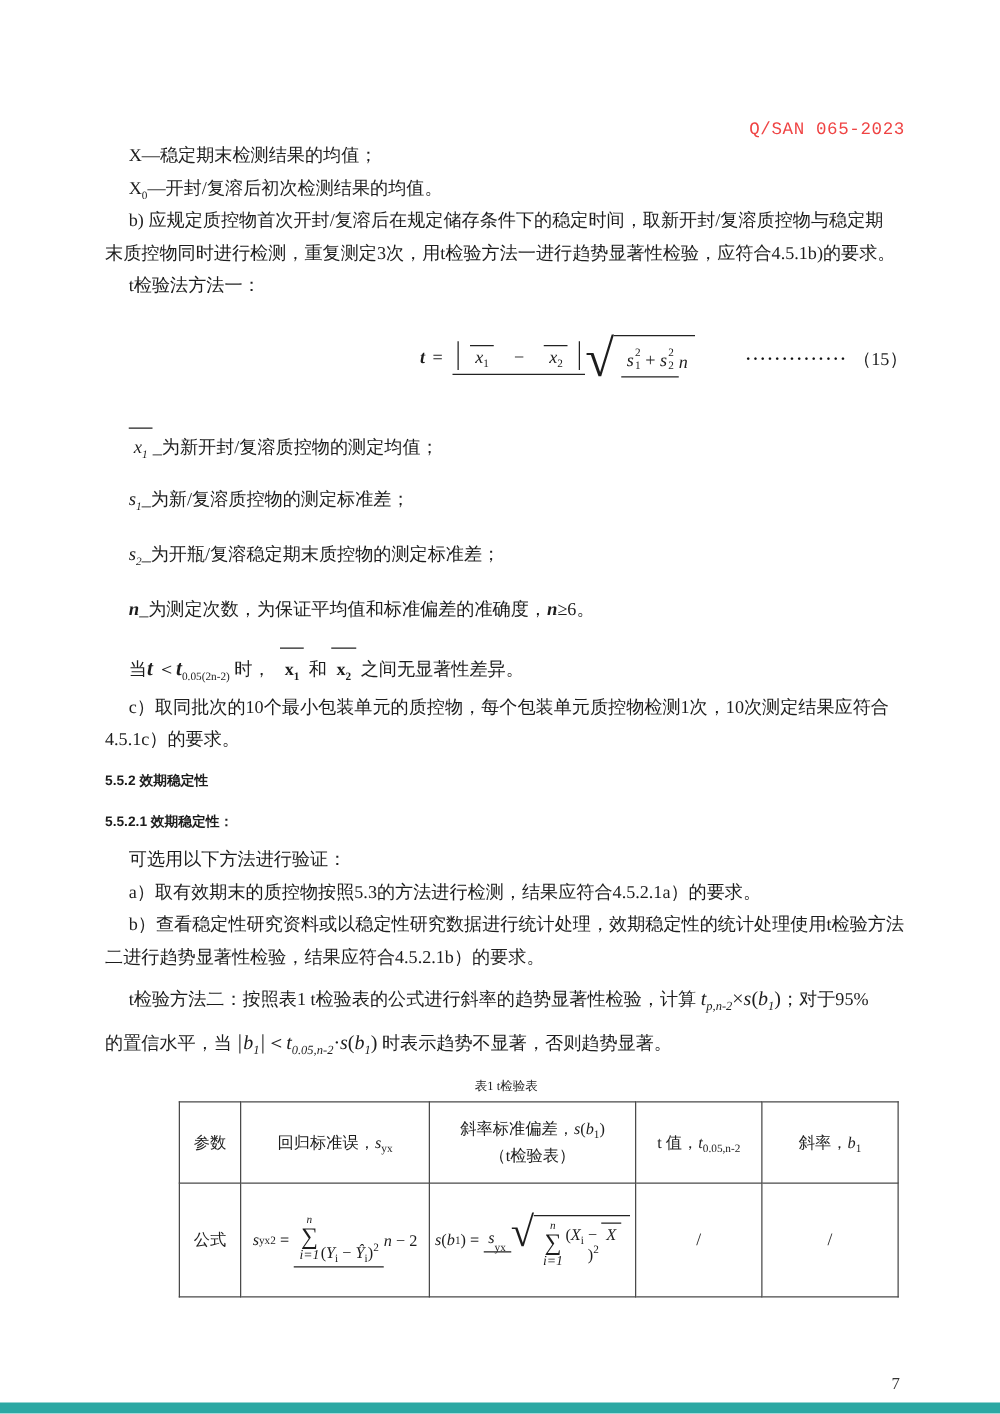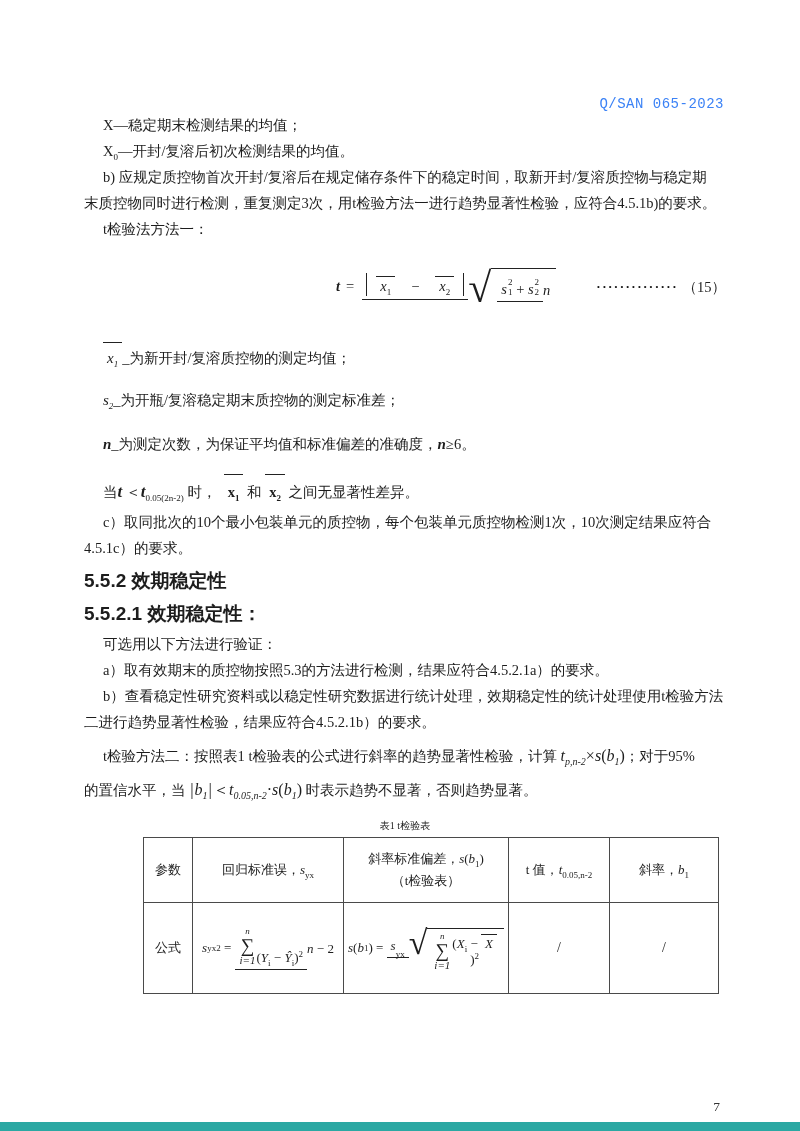--- a/index.html
+++ b/index.html
@@ -1,19 +1,19 @@
 <!DOCTYPE html>
 <html><head>
 <meta charset="utf-8">
 <style>
   html,body{margin:0;padding:0;background:#ffffff;}
   .page{position:relative;width:800px;height:1131px;background:#fff;overflow:hidden;
         font-family:"Liberation Serif","DejaVu Serif",serif;color:#1d1d1d;}
   .doc-code{position:absolute;top:96px;right:76px;font-family:"Liberation Mono","DejaVu Sans Mono",monospace;
-        font-size:14px;letter-spacing:0.5px;color:#3b82f6;}
+        font-size:14px;letter-spacing:0.5px;color:#ef4444;}
   .content{position:absolute;left:84px;right:74px;top:112px;font-size:14.5px;}
   .ln{height:26px;line-height:26px;white-space:nowrap;}
   .ind{padding-left:19px;}
   sub,sup{font-size:9px;line-height:0;}
   i{font-family:"Liberation Serif",serif;}
   .bi{font-style:italic;font-weight:bold;}
 
   
   .eq15{display:flex;align-items:center;margin:6px 0 6px 0;height:78px;}
   .m15{display:inline-flex;align-items:center;margin-left:252px;}
@@ -32,21 +32,21 @@
           overflow:hidden;margin-left:40px;}
   .eqnum{margin-left:6px;font-size:14.5px;}
 
   
   .def{height:28px;line-height:28px;margin:16px 0;white-space:nowrap;padding-left:19px;}
   .def .sym{font-style:italic;font-size:15px;}
   .concl{height:32px;line-height:32px;margin:8px 0 3px;white-space:nowrap;padding-left:19px;}
   .concl .lt{font-size:15px;}
 
   
-  .hd{font-family:"Liberation Sans","DejaVu Sans",sans-serif;font-weight:bold;font-size:19px;
+  .hd{font-family:"Liberation Sans","DejaVu Sans",sans-serif;font-weight:bold;font-size:11px;
       height:26px;line-height:26px;margin-top:7px;}
 
   
   .lnm{height:34px;line-height:34px;white-space:nowrap;}
   .im{font-style:italic;font-size:16px;}
   .im sub{font-size:10px;}
   .vb{font-style:normal;font-size:17px;font-weight:500;padding:0 1px;}
 
   
   .tcap{text-align:center;font-size:10px;margin:8px 0 0;height:22px;line-height:22px;}
@@ -114,20 +114,21 @@
               </span>
             </span>
           </span>
         </span>
       </div>
       <span class="leader">··································</span>
       <span class="eqnum">（15）</span>
     </div>
 
     <div class="def"><span class="ol sym"><span>x</span><sub>1</sub></span><span>_为新开封/复溶质控物的测定均值；</span></div>
+    <div class="def"><span class="sym"><span>s</span><sub>1</sub></span><span>_为新/复溶质控物的测定标准差；</span></div>
     <div class="def"><span class="sym"><span>s</span><sub>2</sub></span><span>_为开瓶/复溶稳定期末质控物的测定标准差；</span></div>
     <div class="def"><span class="sym bi">n</span><span>_为测定次数，为保证平均值和标准偏差的准确度，</span><span class="sym bi">n</span><span>≥6。</span></div>
 
     <div class="concl">
       <span>当</span><span class="bi" style="font-size:17px;">t</span>
       <span class="lt">＜</span><span class="bi" style="font-size:17px;">t</span><sub>0.05(2n-2)</sub>
       <span>时，</span>&nbsp;
       <span class="ol sym" style="font-weight:bold;"><span>x</span><sub>1</sub></span>
       <span>和</span>
       <span class="ol sym" style="font-weight:bold;"><span>x</span><sub>2</sub></span>

